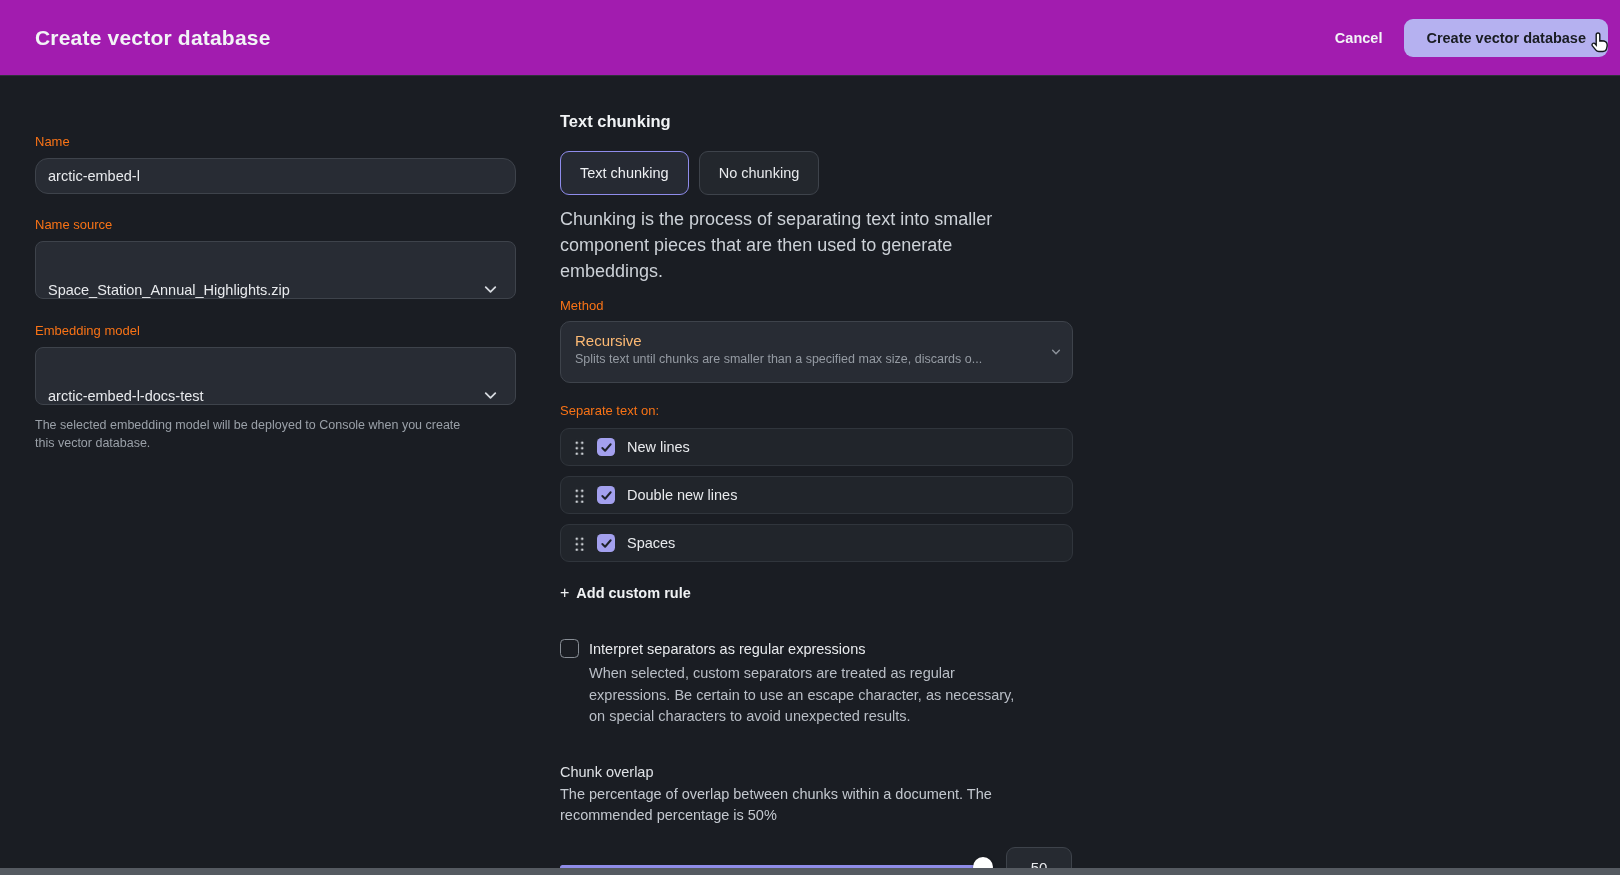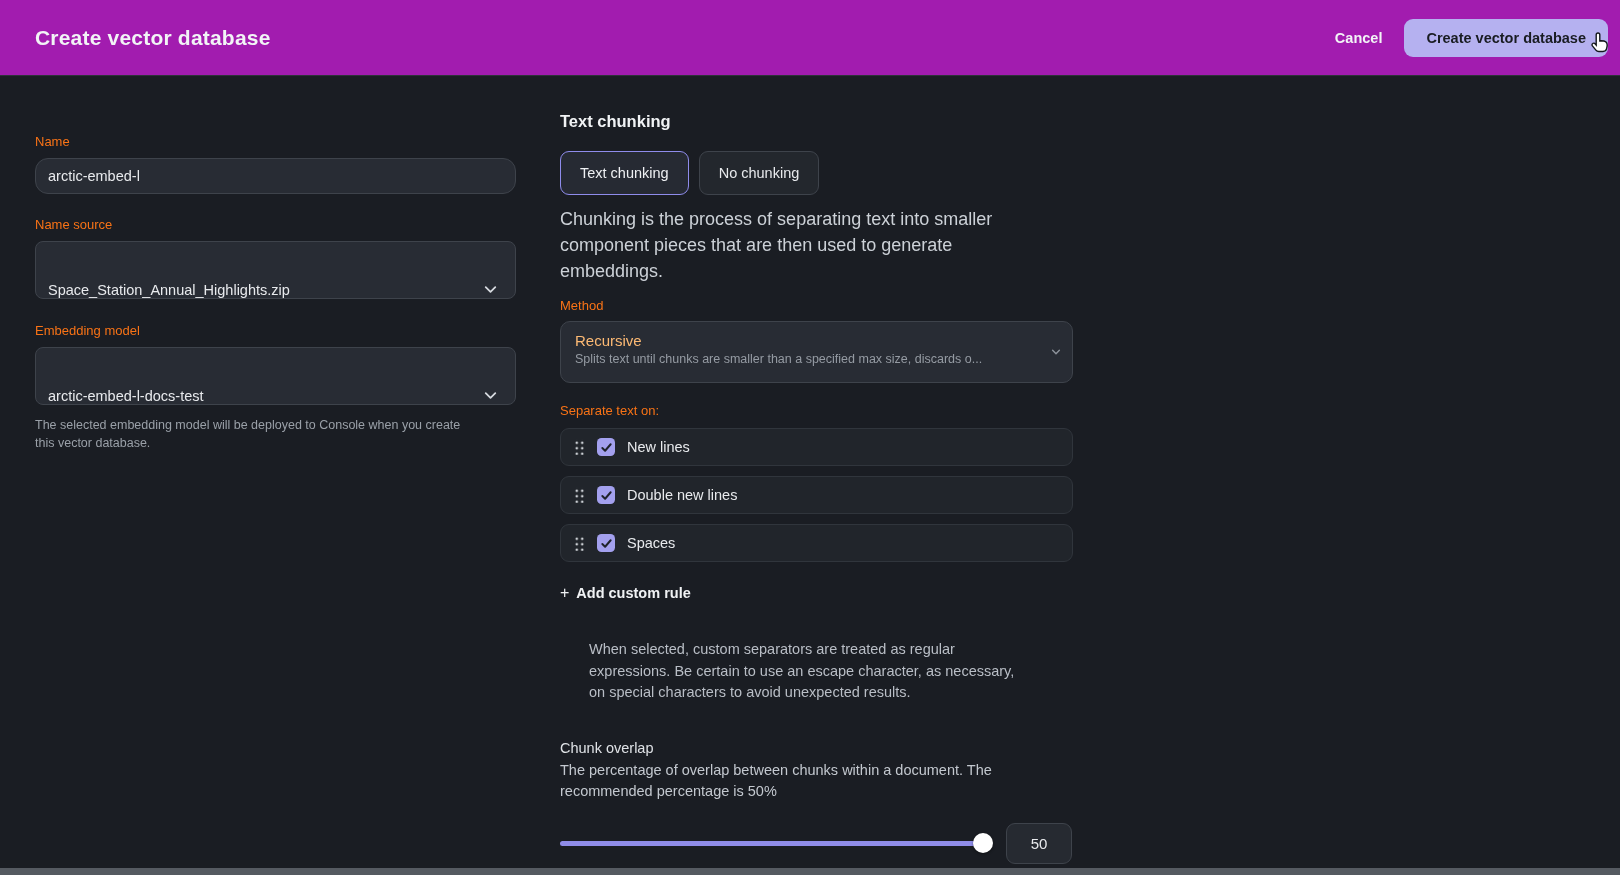--- a/index.html
+++ b/index.html
@@ -228,20 +228,24 @@
     </span>
     <span class="sep-label">Spaces</span>
   </div>
 
   <button class="add-rule">
     <span class="plus">+</span>
     <span>Add custom rule</span>
   </button>
 
   <div class="regex-block">
+    <div class="regex-head">
+      <span class="checkbox unchecked"></span>
+      <span class="regex-label">Interpret separators as regular expressions</span>
+    </div>
     <div class="regex-desc">When selected, custom separators are treated as regular expressions. Be certain to use an escape character, as necessary, on special characters to avoid unexpected results.</div>
   </div>
 
   <div class="overlap-label">Chunk overlap</div>
   <div class="overlap-desc">The percentage of overlap between chunks within a document. The recommended percentage is 50%</div>
 
   <div class="slider-row">
     <div class="slider">
       <div class="slider-track"></div>
       <div class="slider-thumb"></div>

